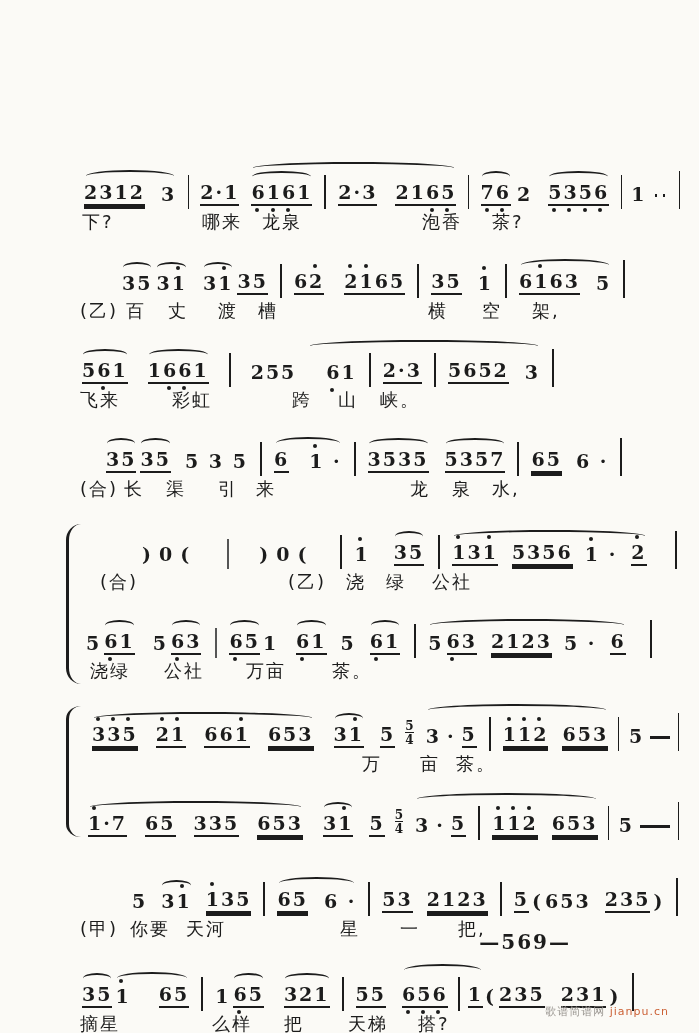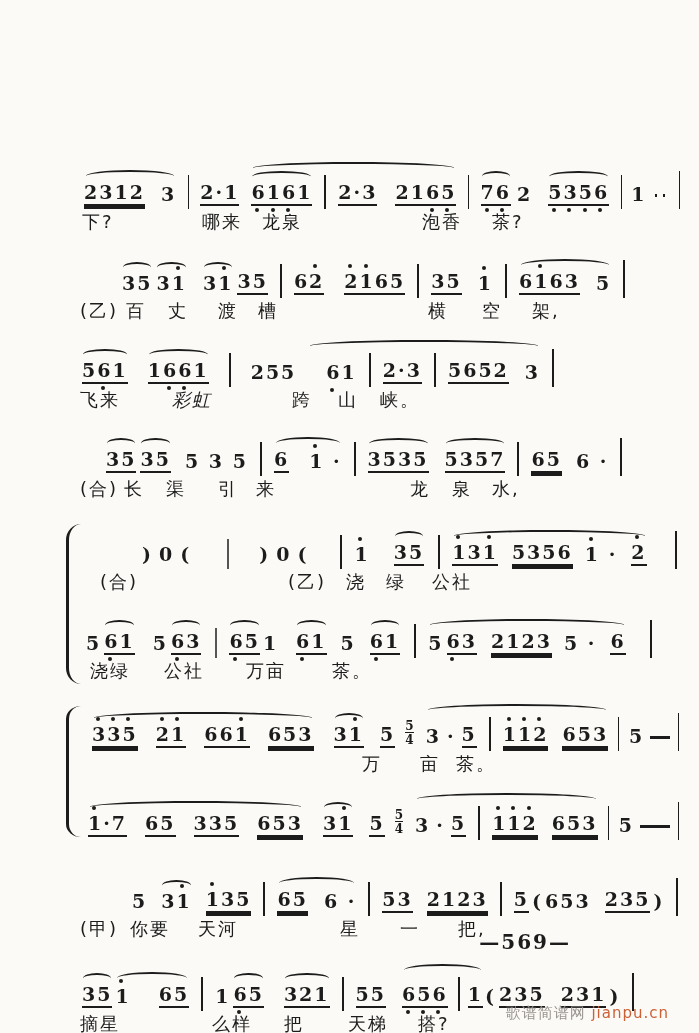--- a/index.html
+++ b/index.html
@@ -34,21 +34,21 @@
       margin-left:12px;margin-bottom:1px;}
   .meter .bot{border-top:1.5px solid #1c1c1c;padding-top:1px;}
   .row-notes>*:first-child,.arcwrap>*:first-child{margin-left:0;}
   .system{position:relative;margin-top:14px;}
   .system::before{content:"";position:absolute;left:-14px;top:8px;bottom:0;width:12px;
       border-left:3px solid #1c1c1c;border-radius:100% 0 0 100%/10% 0 0 10%;}
   
   #page-number{position:absolute;top:930px;right:128px;
       font-family:"DejaVu Serif",serif;font-weight:bold;font-size:20px;letter-spacing:2px;}
   #watermark{position:absolute;top:1004px;right:30px;white-space:nowrap;
-      font-family:"DejaVu Sans",sans-serif;font-size:15px;letter-spacing:1px;}
+      font-family:"DejaVu Sans",sans-serif;font-size:11px;letter-spacing:1px;}
 </style>
 </head>
 <body>
 
 <div id="page">
   <div id="score">
       <div class="row-notes" style="padding-left: 4px;">
         <div class="arcwrap">
           <div class="note u2">
             <span class="ch">2</span>
@@ -213,21 +213,21 @@
             <span class="ch">2</span>
           </div>
           <div class="note" style="margin-left: 16px;">
             <span class="ch">3</span>
           </div>
         </div>
         <div class="bar end"></div>
       </div>
       <div class="row-lyrics">
         <span style="left: 0px; text-align: right;">飞来</span>
-        <span style="left: 92px; font-style: italic;">彩虹</span>
+        <span style="left: 92px;">彩虹</span>
         <span style="left: 212px;">跨</span>
         <span style="left: 258px;">山</span>
         <span style="left: 300px;">峡。</span>
       </div>
       <div class="row-notes" style="padding-left: 26px;">
         <div class="note u1 slur">
           <span class="ch">3</span>
           <span class="ch">5</span>
         </div>
         <div class="note u1 slur" style="margin-left: 4px;">
@@ -593,21 +593,21 @@
           <span class="ch">5</span>
         </div>
         <div class="note" style="margin-left: 3px;">
           <span class="ch">)</span>
         </div>
         <div class="bar end"></div>
       </div>
       <div class="row-lyrics">
         <span style="left: 0px;">(甲)</span>
         <span style="left: 50px;">你要</span>
-        <span style="left: 118px; text-align: right;">天河</span>
+        <span style="left: 106px; text-align: right;">天河</span>
         <span style="left: 260px;">星</span>
         <span style="left: 320px;">一</span>
         <span style="left: 378px;">把,</span>
       </div>
       <div class="row-notes" style="padding-left: 2px; margin-top: 16px;">
         <div class="note u1 slur">
           <span class="ch">3</span>
           <span class="ch">5</span>
         </div>
         <div class="arcwrap" style="margin-left: 3px;">

